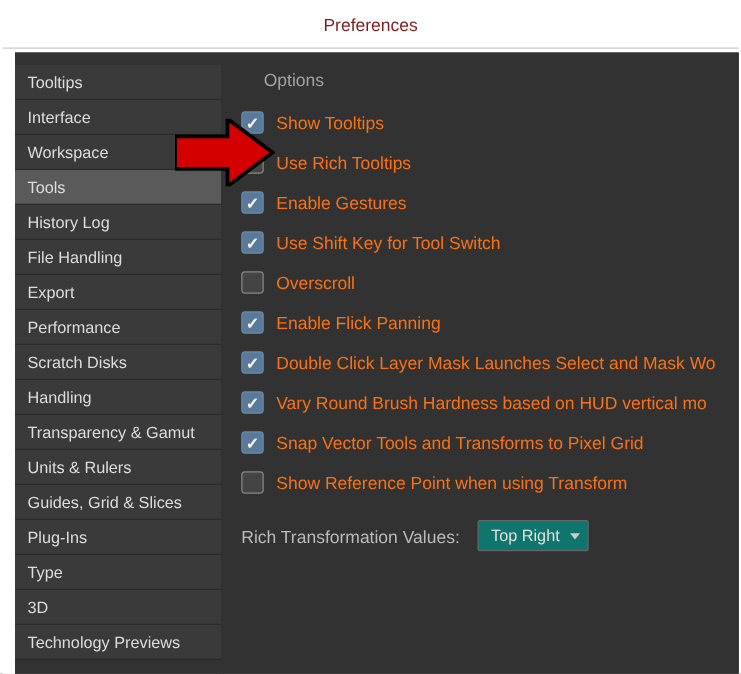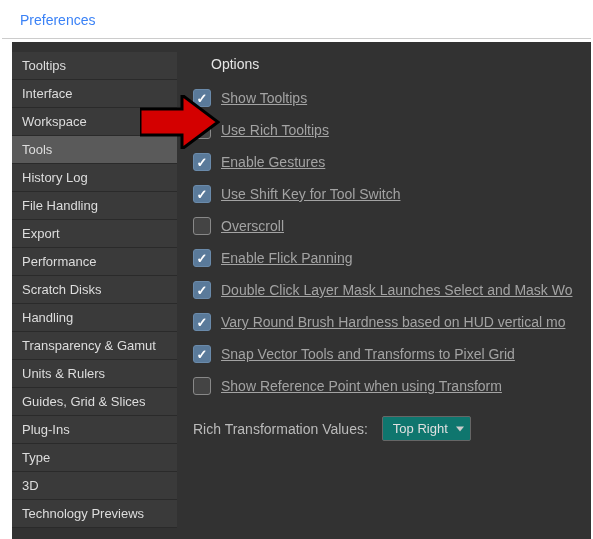--- a/index.html
+++ b/index.html
@@ -1,29 +1,29 @@
 <!DOCTYPE html>
 <html><head>
 <meta charset="utf-8">
 <style>
 * { margin:0; padding:0; box-sizing:border-box; font-family:Arial,sans-serif; }
 body { background:#fff; width:593px; height:539px; overflow:hidden; }
 .window { position:absolute; top:2px; left:2px; right:2px; bottom:0; background:#fff; }
-.titlebar { background:#fff; padding:10px 18px; font-size:14px; color:#3b82f6; border-bottom:1px solid #ccc; }
+.titlebar { background:#fff; padding:10px 18px; font-size:14px; color:#7f1d1d; border-bottom:1px solid #ccc;text-align:center; }
 .content { display:flex; position:absolute; top:40px; left:10px; right:0; bottom:0; background:#323232; }
 .sidebar { width:165px; background:#323232; padding-top:10px; }
 .sidebar-item { padding:6px 10px; font-size:13px; color:#ddd; cursor:pointer; background:#3a3a3a; border-bottom:1px solid #2a2a2a; }
 .sidebar-item.active { background:#5a5a5a; }
 .main { flex:1; background:#323232; padding:10px 0 0 16px; position:relative; }
-.section-title { color:#e5e5e5; font-size:14px; padding:4px 0 10px 18px; }
+.section-title { color:#a3a3a3; font-size:14px; padding:4px 0 10px 18px; }
 .opt-row { display:flex; align-items:center; padding:7px 0; }
 .chk { width:18px; height:18px; border:1px solid #888; border-radius:3px; margin-right:10px; display:flex; align-items:center; justify-content:center; cursor:pointer; background:#444; }
 .chk.checked { background:#5a7a9a; border-color:#6a8aaa; }
 .chk.checked::after { content:"✓"; color:#fff; font-size:13px; font-weight:bold; }
-.opt-label { color:#a3a3a3; font-size:14px; white-space:nowrap;text-decoration:underline; }
+.opt-label { color:#f97316; font-size:14px; white-space:nowrap; }
 .transform-row { display:flex; align-items:center; padding:14px 0; }
 .transform-label { color:#bbb; font-size:14px; margin-right:14px; }
 .select { background:#0f766e; border:1px solid #666; color:#e0e0e0; padding:4px 22px 4px 10px; font-size:13px; border-radius:2px; position:relative; cursor:pointer; }
 .select::after { content:""; position:absolute; right:6px; top:50%; width:0; height:0; border-left:4px solid transparent; border-right:4px solid transparent; border-top:5px solid #ccc; transform:translateY(-50%); }
 .arrow { position:absolute; left:140px; top:95px; z-index:10; pointer-events:none; }
 </style>
 </head>
 <body>
 
 <div class="window">

